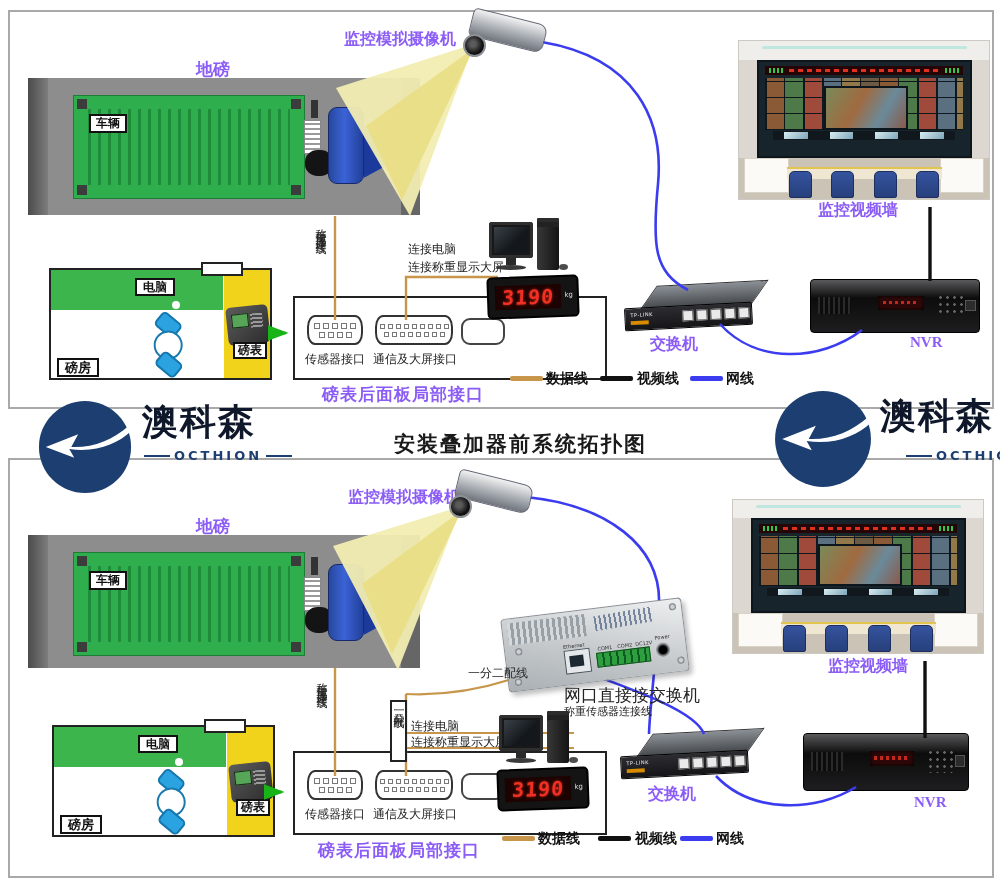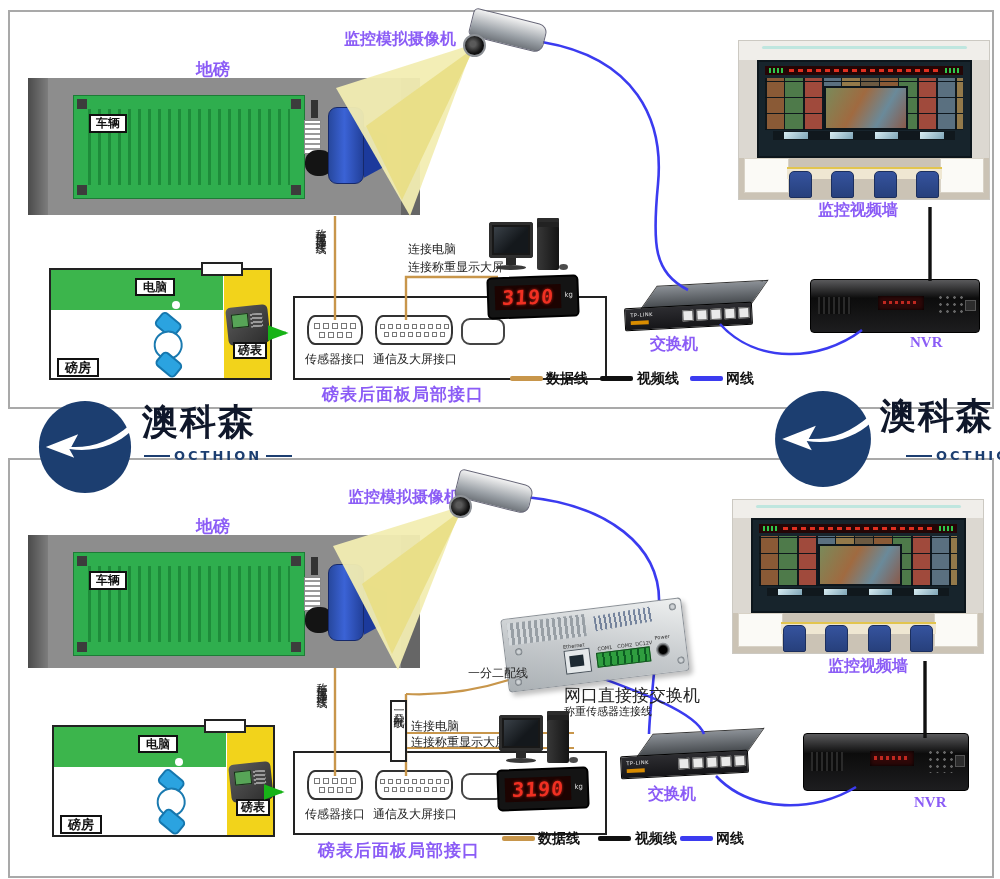--- a/index.html
+++ b/index.html
@@ -478,20 +478,21 @@
 
   <svg class="abs" style="left:36px;top:398px" width="98" height="98" viewBox="0 0 100 100">
     <circle cx="50" cy="50" r="47" fill="#1c3e70"></circle>
     <path fill="#fff" d="M95,28 C78,43 58,51 36,50 L43,37 L10,50 L39,61 L34,52 C61,56 83,47 97,34 Z"></path>
   </svg>
   <div class="logoname" style="left:142px;top:398px">澳科森</div>
   <div class="logosub" style="left:144px;top:448px">
       <span>OCTHION</span>
     </div>
 
+  <div class="title" style="left:394px;top:430px">安装叠加器前系统拓扑图</div>
 
   <svg class="abs" style="left:772px;top:388px" width="102" height="102" viewBox="0 0 100 100">
     <circle cx="50" cy="50" r="47" fill="#1c3e70"></circle>
     <path fill="#fff" d="M95,28 C78,43 58,51 36,50 L43,37 L10,50 L39,61 L34,52 C61,56 83,47 97,34 Z"></path>
   </svg>
   <div class="logoname" style="left:880px;top:392px">澳科森</div>
   <div class="logosub" style="left:906px;top:448px">
       <span>OCTHION</span>
     </div>
 

